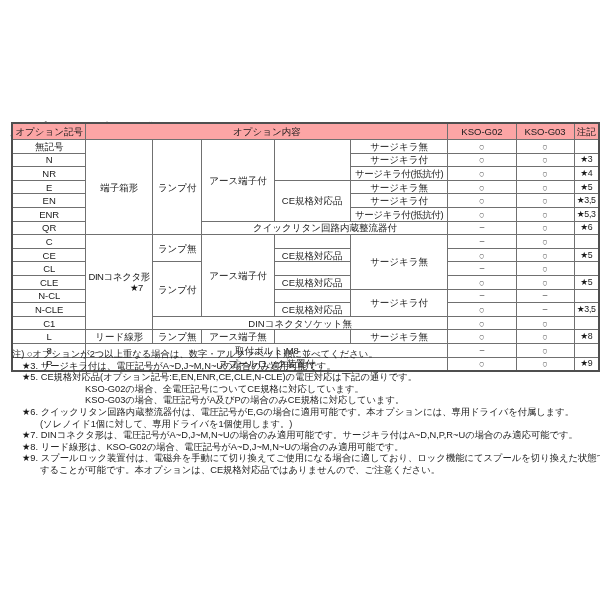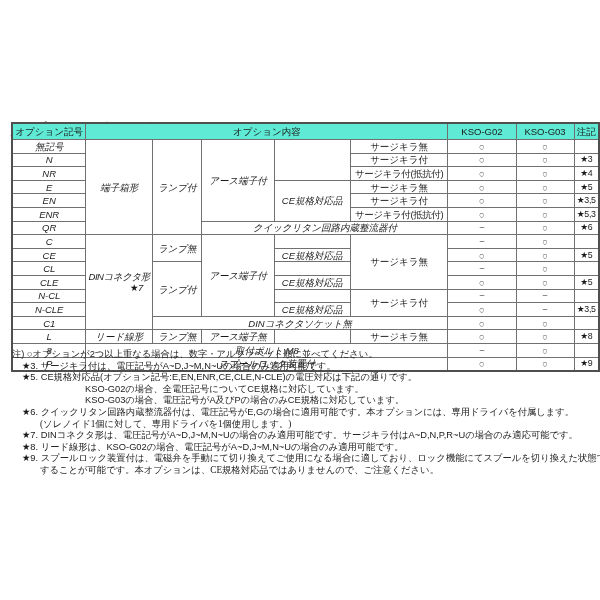--- a/index.html
+++ b/index.html
@@ -17,36 +17,36 @@
     border-collapse:collapse;table-layout:fixed;
     font-size:9.5px;line-height:11px;
     border:2px solid #4f4f4f;
   }
   table.opt th,table.opt td{
     border:1px solid #707070;
     padding:0 2px;height:12.6px;
     vertical-align:middle;white-space:nowrap;overflow:visible;
     font-weight:normal;
   }
-  table.opt th{background:#5eead4;height:15px;text-align:center;}
-  td.c{text-align:center;font-style:italic;}
+  table.opt th{background:#fca5a5;height:15px;text-align:center;}
+  td.c{text-align:center;}
   td.l{text-align:center;padding-left:3px;}
   td.mark{text-align:center;color:#555;font-size:9.5px;}
   td.note-cell{text-align:center;font-size:8.8px;letter-spacing:-.3px;padding:0 1px;}
   td.tight{letter-spacing:-.4px;}
   .din-note{display:block;text-align:right;padding-right:7px;}
   .din-label{display:block;text-align:right;}
   .notes{
     position:absolute;left:10px;top:349px;width:588px;
     font-size:9.3px;line-height:11.6px;
   }
   .notes div{white-space:nowrap;}
   .in0{padding-left:2px;}
   .in1{padding-left:12px;}
-  .in2{padding-left:30px;font-family:Liberation Serif, serif;}
+  .in2{padding-left:30px;}
   .in3{padding-left:75px;}
 </style>
 </head>
 <body>
 
 <div class="page-title">オプション記号表</div>
 
 <table class="opt">
   <colgroup>
     <col style="width:74px">

